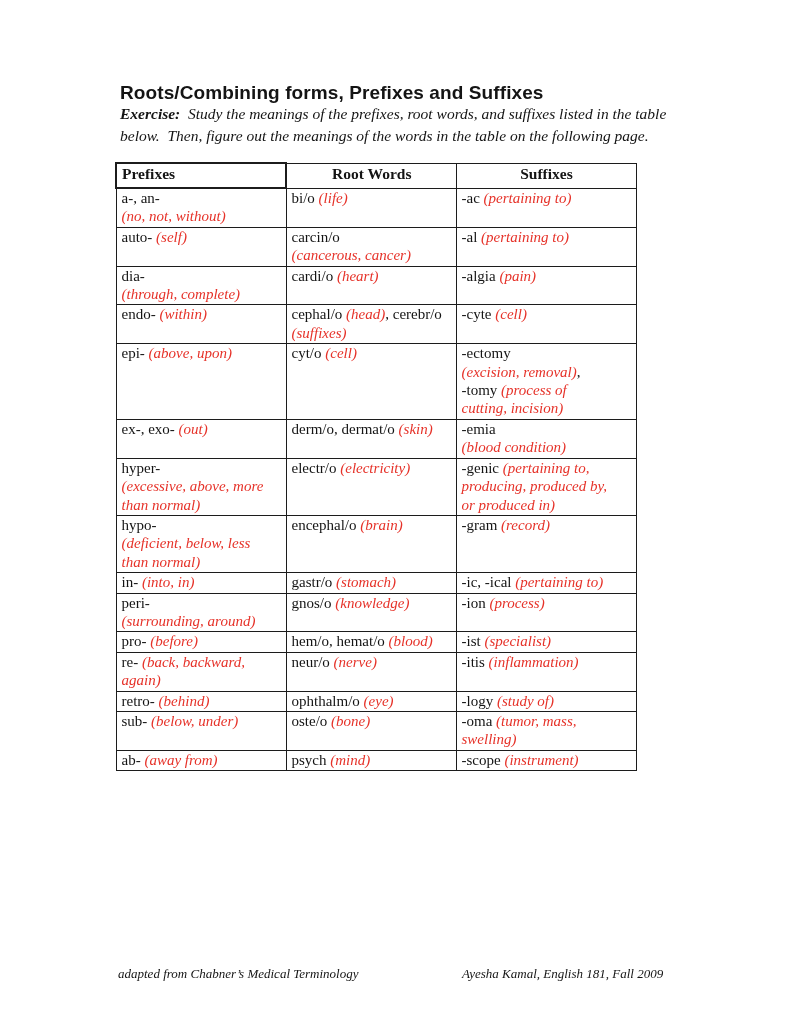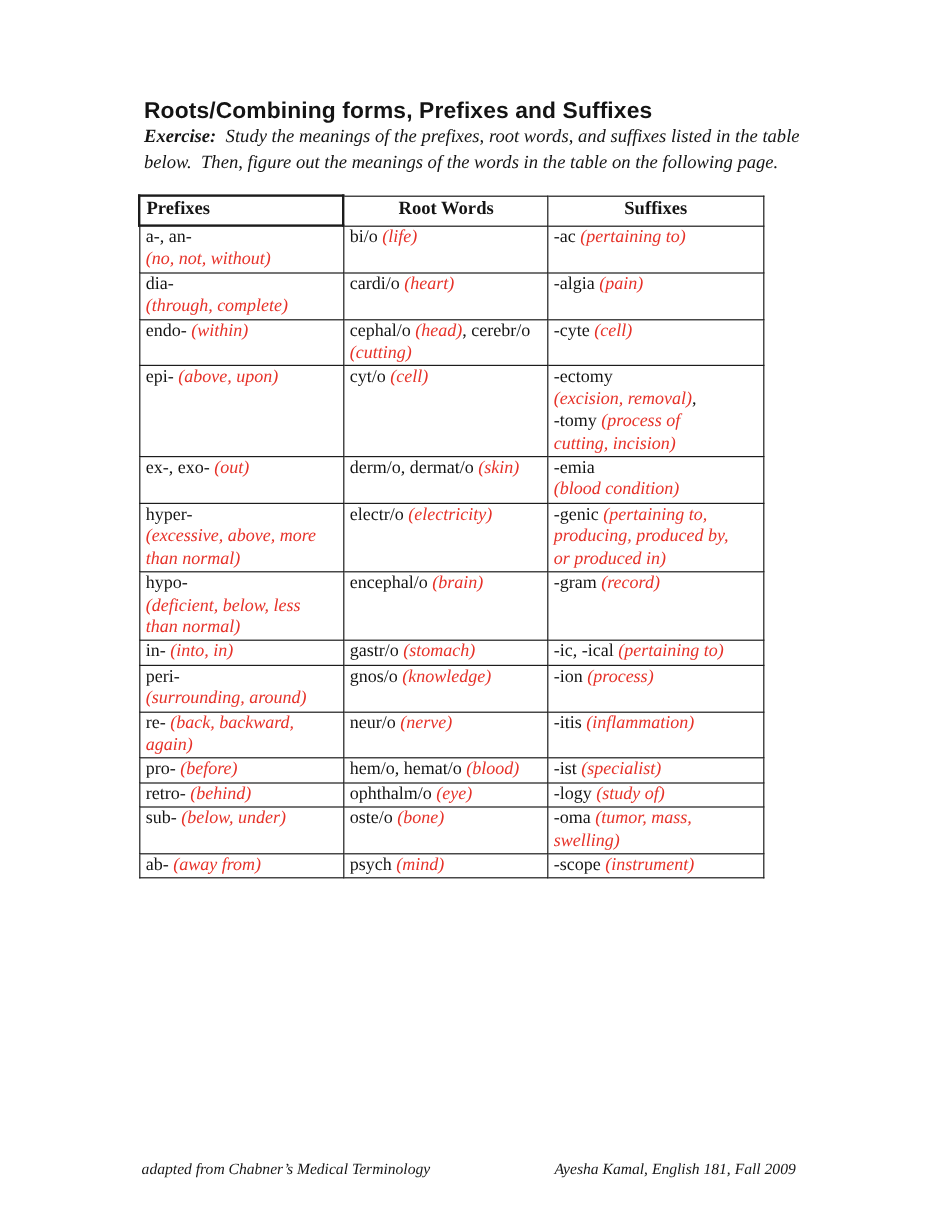--- a/index.html
+++ b/index.html
@@ -84,37 +84,49 @@
         </td>
         <td>
           <div class="cellwrap"><span>bi/o </span><span class="red">(life)</span></div>
         </td>
         <td>
           <div class="cellwrap"><span>-ac </span><span class="red">(pertaining to)</span></div>
         </td>
       </tr>
       <tr>
         <td>
+          <div class="cellwrap"><span>auto- </span><span class="red">(self)</span></div>
+        </td>
+        <td>
+          <div class="cellwrap"><span>carcin/o
+</span><span class="red">(cancerous, cancer)</span></div>
+        </td>
+        <td>
+          <div class="cellwrap"><span>-al </span><span class="red">(pertaining to)</span></div>
+        </td>
+      </tr>
+      <tr>
+        <td>
           <div class="cellwrap"><span>dia-
 </span><span class="red">(through, complete)</span></div>
         </td>
         <td>
           <div class="cellwrap"><span>cardi/o </span><span class="red">(heart)</span></div>
         </td>
         <td>
           <div class="cellwrap"><span>-algia </span><span class="red">(pain)</span></div>
         </td>
       </tr>
       <tr>
         <td>
           <div class="cellwrap"><span>endo- </span><span class="red">(within)</span></div>
         </td>
         <td>
           <div class="cellwrap"><span>cephal/o </span><span class="red">(head)</span><span>, cerebr/o
-</span><span class="red">(cutting)</span></div>
+</span><span class="red">(suffixes)</span></div>
         </td>
         <td>
           <div class="cellwrap"><span>-cyte </span><span class="red">(cell)</span></div>
         </td>
       </tr>
       <tr>
         <td>
           <div class="cellwrap"><span>epi- </span><span class="red">(above, upon)</span></div>
         </td>
         <td>
@@ -185,43 +197,43 @@
         </td>
         <td>
           <div class="cellwrap"><span>gnos/o </span><span class="red">(knowledge)</span></div>
         </td>
         <td>
           <div class="cellwrap"><span>-ion </span><span class="red">(process)</span></div>
         </td>
       </tr>
       <tr>
         <td>
+          <div class="cellwrap"><span>pro- </span><span class="red">(before)</span></div>
+        </td>
+        <td>
+          <div class="cellwrap"><span>hem/o, hemat/o </span><span class="red">(blood)</span></div>
+        </td>
+        <td>
+          <div class="cellwrap"><span>-ist </span><span class="red">(specialist)</span></div>
+        </td>
+      </tr>
+      <tr>
+        <td>
           <div class="cellwrap"><span>re- </span><span class="red">(back, backward,
 again)</span></div>
         </td>
         <td>
           <div class="cellwrap"><span>neur/o </span><span class="red">(nerve)</span></div>
         </td>
         <td>
           <div class="cellwrap"><span>-itis </span><span class="red">(inflammation)</span></div>
         </td>
       </tr>
       <tr>
         <td>
-          <div class="cellwrap"><span>pro- </span><span class="red">(before)</span></div>
-        </td>
-        <td>
-          <div class="cellwrap"><span>hem/o, hemat/o </span><span class="red">(blood)</span></div>
-        </td>
-        <td>
-          <div class="cellwrap"><span>-ist </span><span class="red">(specialist)</span></div>
-        </td>
-      </tr>
-      <tr>
-        <td>
           <div class="cellwrap"><span>retro- </span><span class="red">(behind)</span></div>
         </td>
         <td>
           <div class="cellwrap"><span>ophthalm/o </span><span class="red">(eye)</span></div>
         </td>
         <td>
           <div class="cellwrap"><span>-logy </span><span class="red">(study of)</span></div>
         </td>
       </tr>
       <tr>

